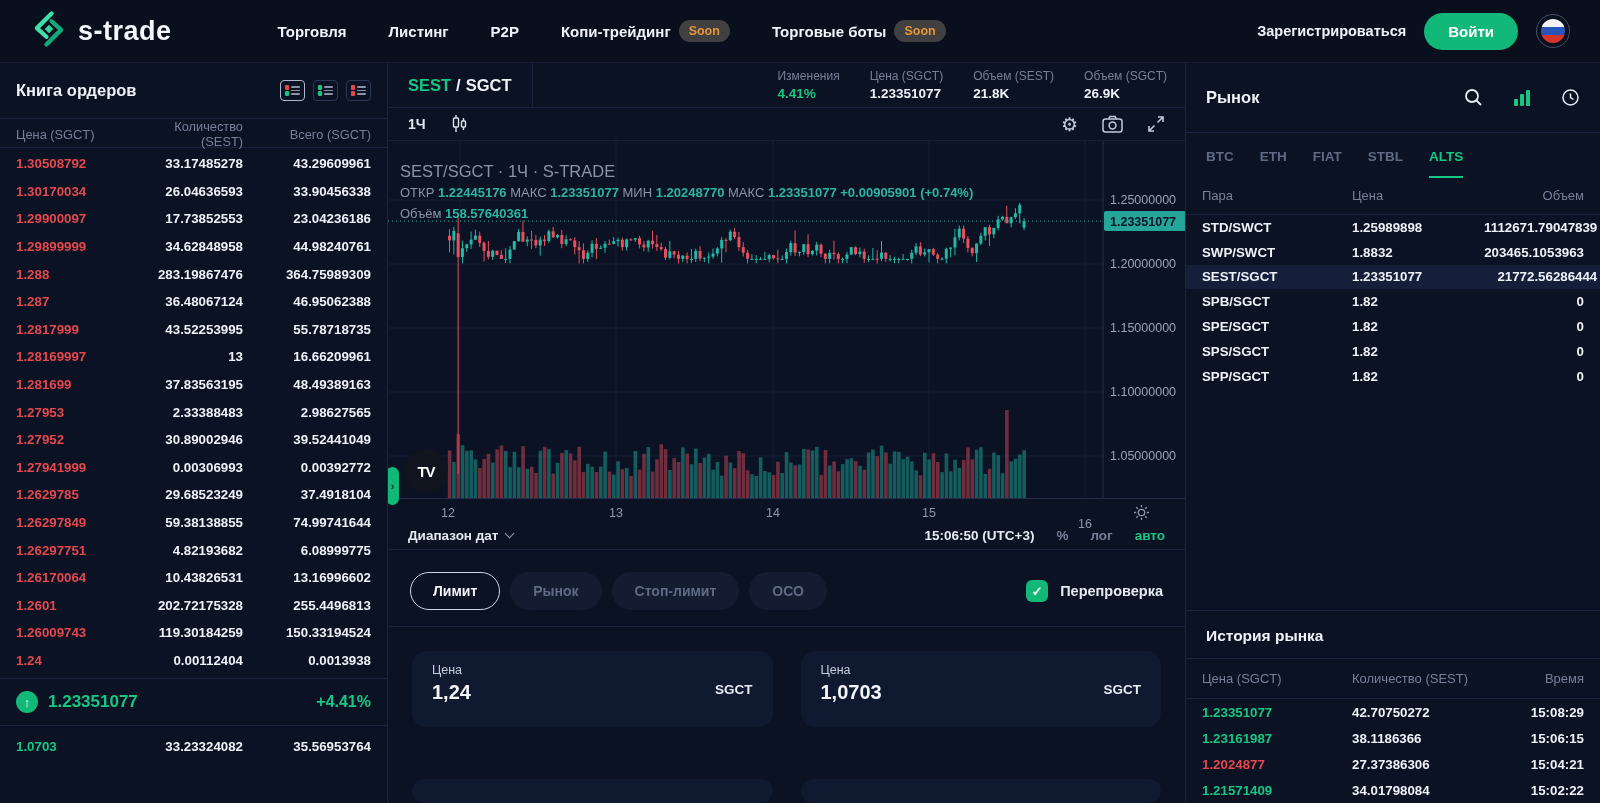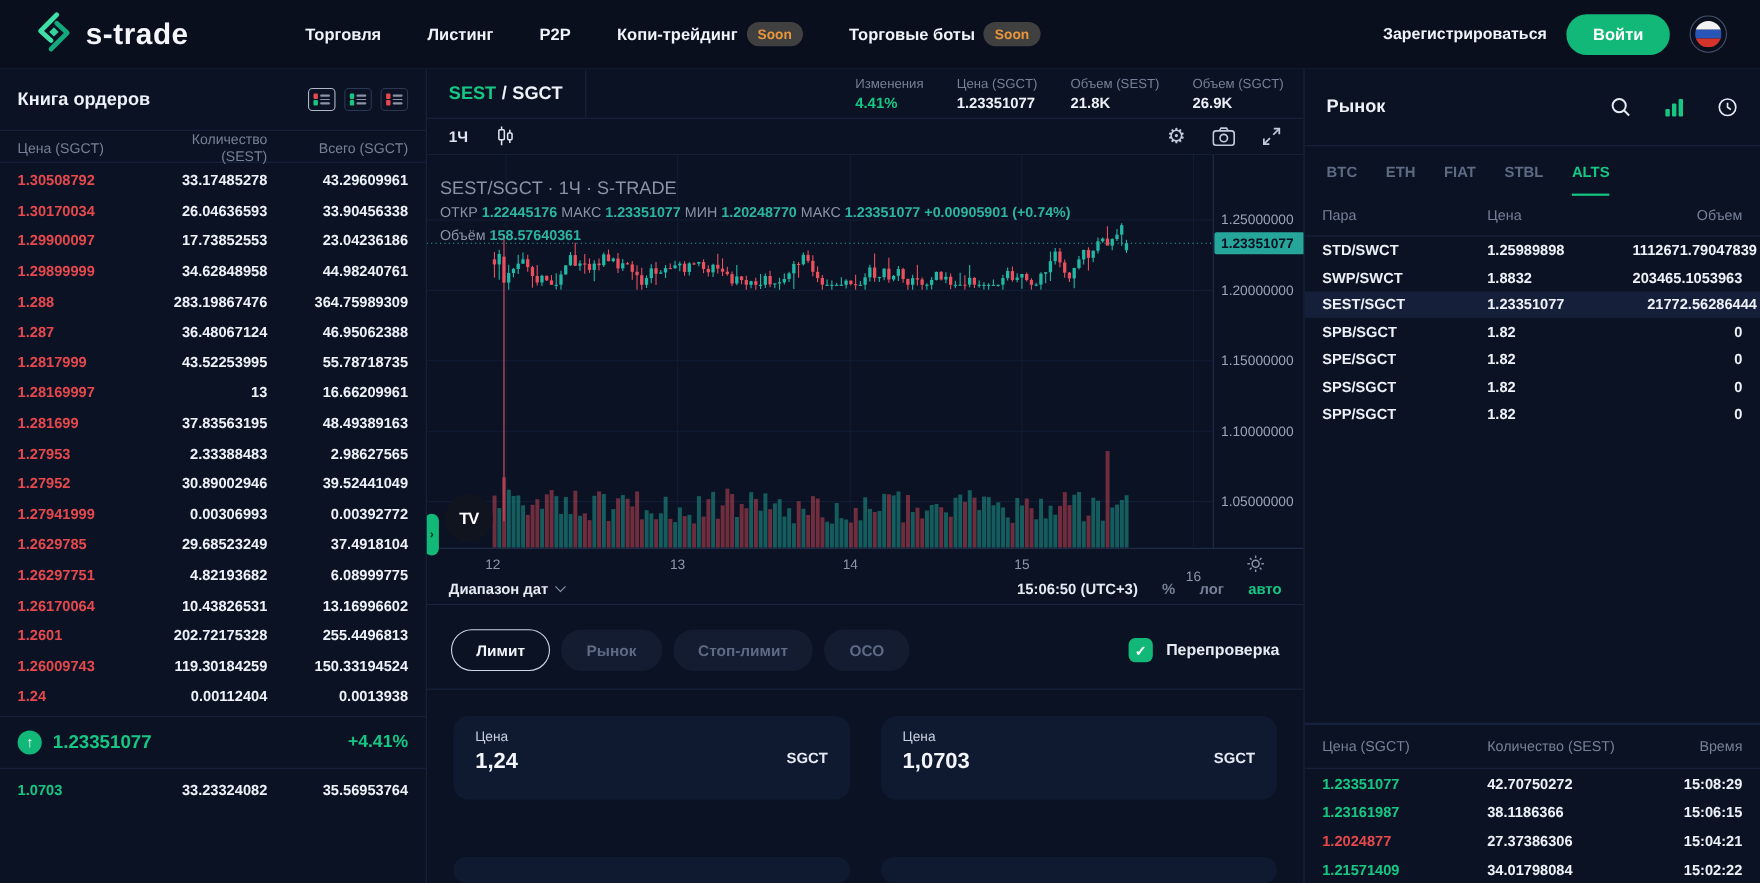--- a/index.html
+++ b/index.html
@@ -273,20 +273,25 @@
           </div>
           <div class="ob-row">
             <span class="ask-price">1.27941999</span>
             <span>0.00306993</span>
             <span>0.00392772</span>
           </div>
           <div class="ob-row">
             <span class="ask-price">1.2629785</span>
             <span>29.68523249</span>
             <span>37.4918104</span>
+          </div>
+          <div class="ob-row">
+            <span class="ask-price">1.26297849</span>
+            <span>59.38138855</span>
+            <span>74.99741644</span>
           </div>
           <div class="ob-row">
             <span class="ask-price">1.26297751</span>
             <span>4.82193682</span>
             <span>6.08999775</span>
           </div>
           <div class="ob-row">
             <span class="ask-price">1.26170064</span>
             <span>10.43826531</span>
             <span>13.16996602</span>
@@ -944,20 +949,21 @@
             <span>0</span>
           </div>
           <div class="mkt-row">
             <span>SPP/SGCT</span>
             <span>1.82</span>
             <span>0</span>
           </div>
         </div>
       <div class="market-spacer"></div>
       <div class="history">
+        <div class="history-title">История рынка</div>
         <div class="history-cols">
           <span>Цена (SGCT)</span>
           <span>Количество (SEST)</span>
           <span>Время</span>
         </div>
         <div id="history-rows">
             <div class="hist-row">
               <span class="hp-up">1.23351077</span>
               <span>42.70750272</span>
               <span>15:08:29</span>

